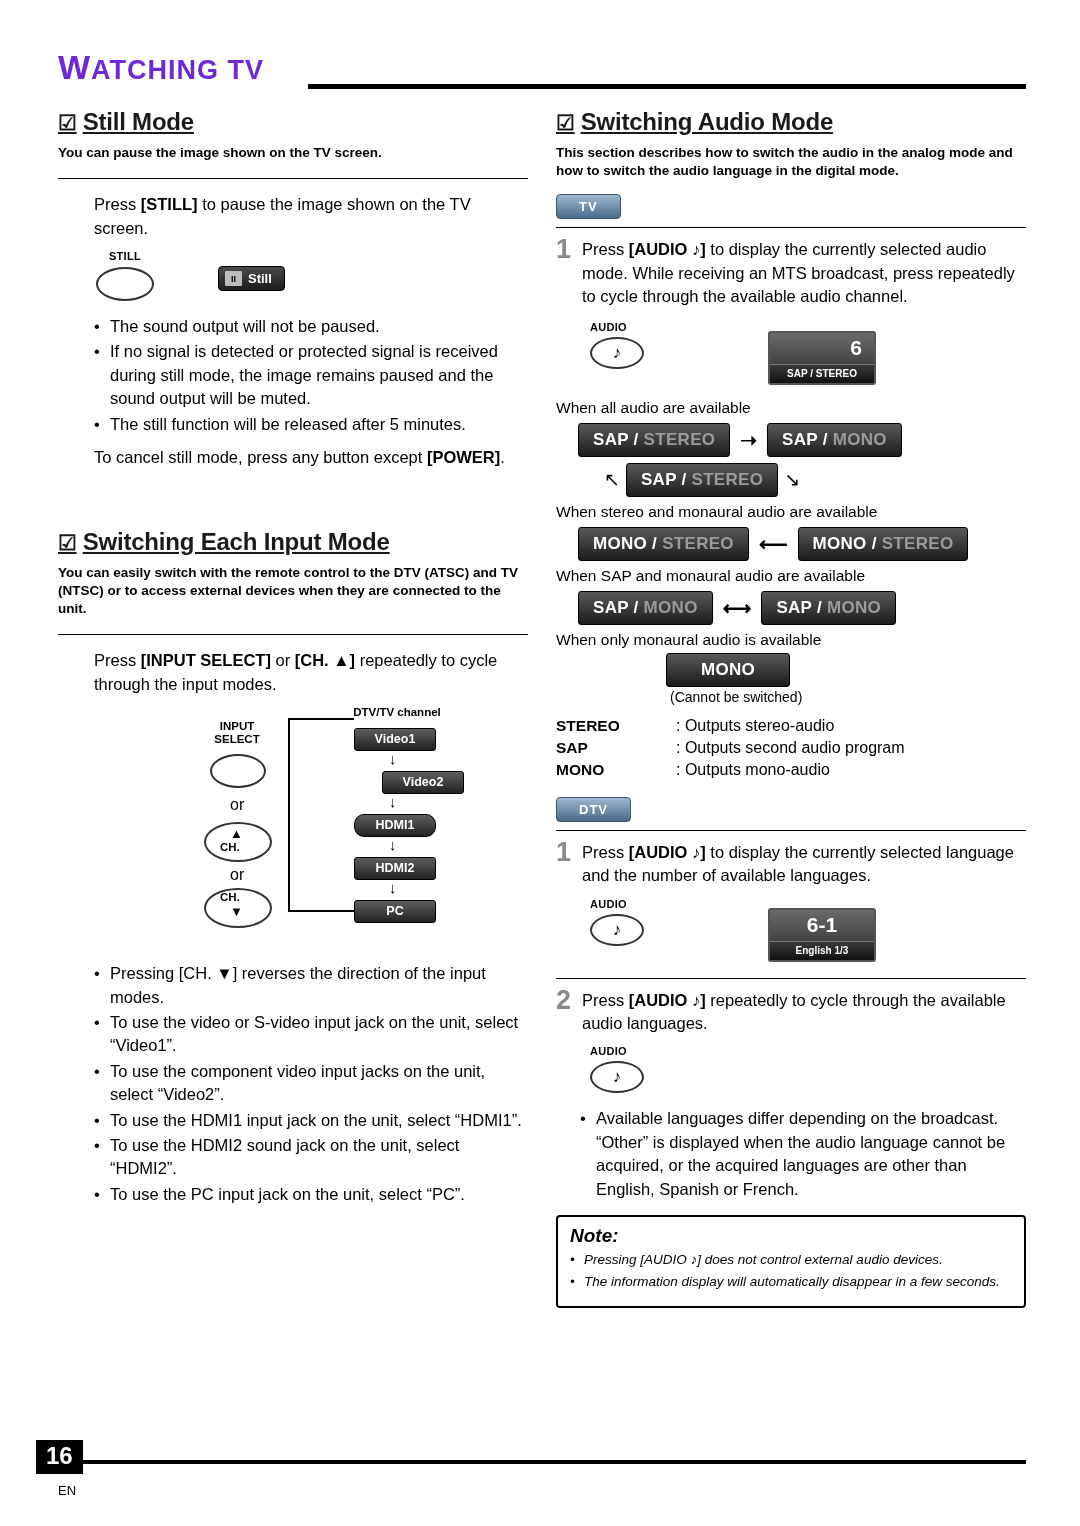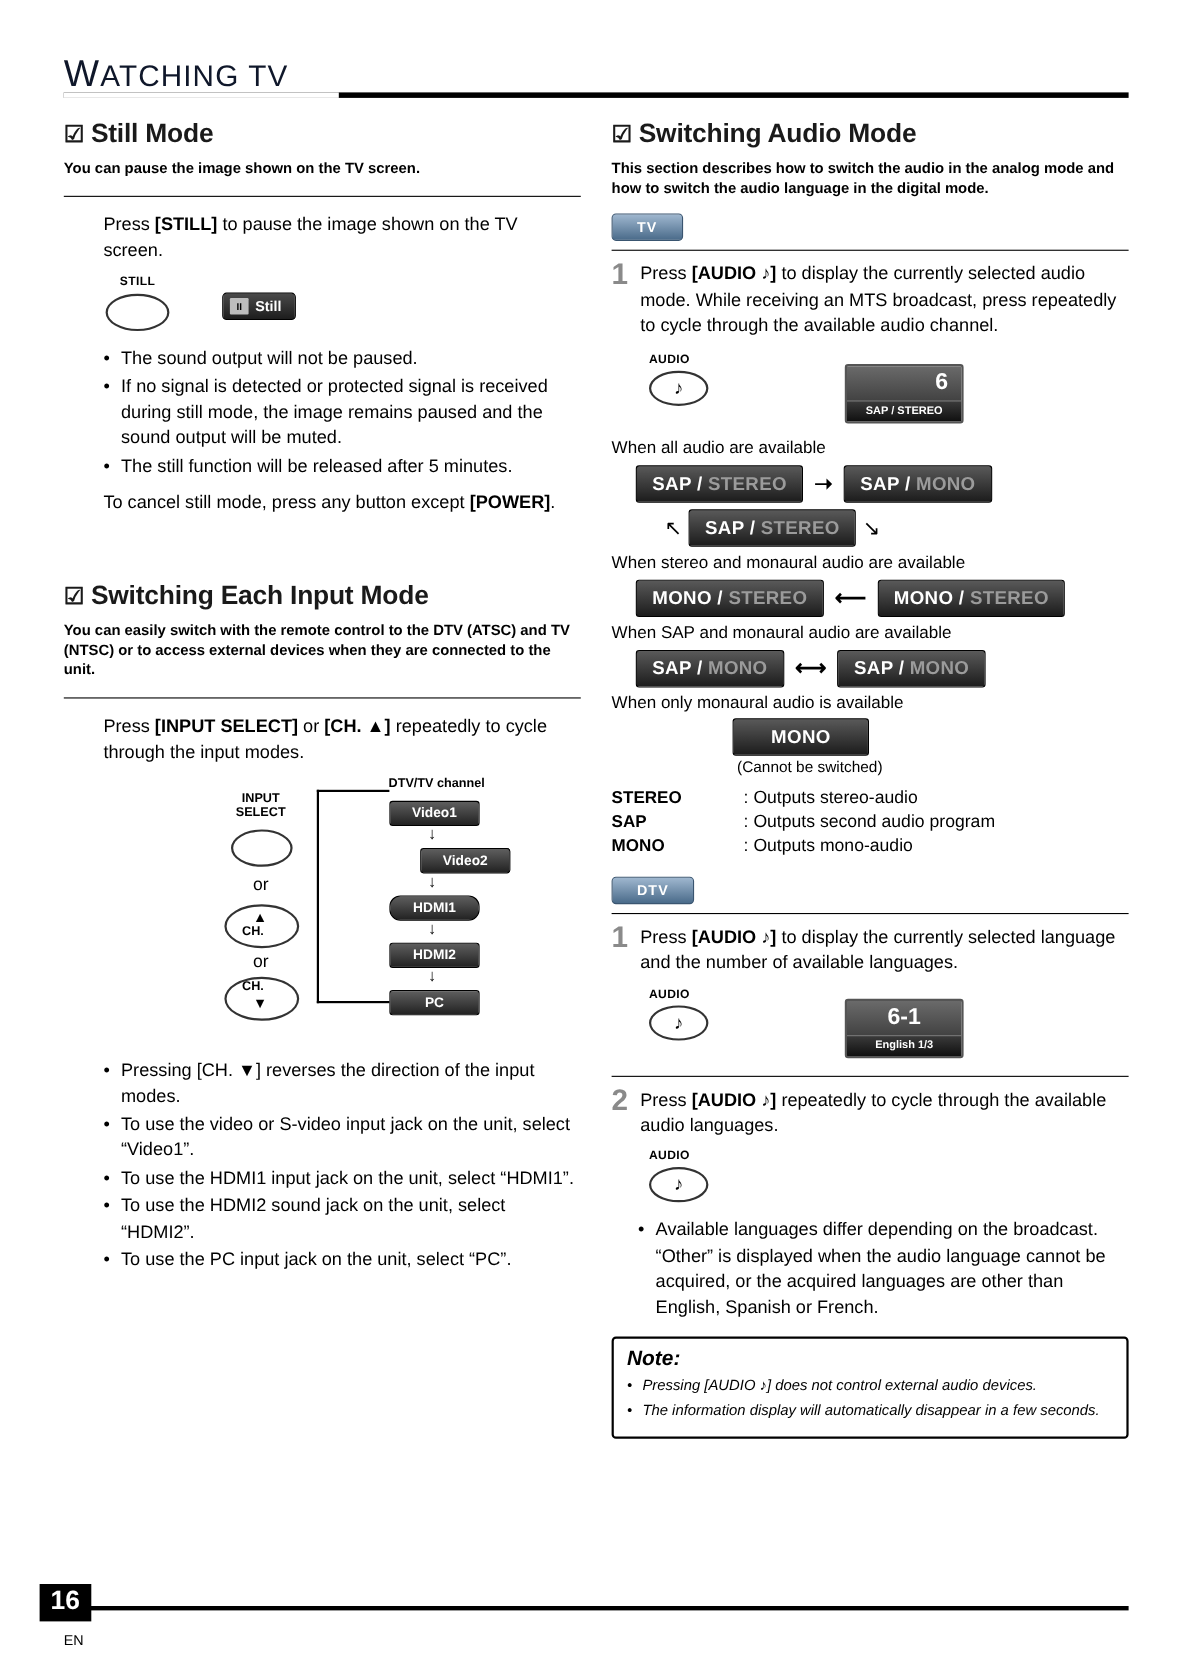--- a/index.html
+++ b/index.html
@@ -12,40 +12,40 @@
     position: relative;
     overflow: hidden;
   }
   .page { position: relative; width:1080px; height:1526px; padding: 0; }
 
   
   .page-header {
     position:absolute; left:58px; top:48px; width:968px;
   }
   .page-header .title {
-    font-size: 27px; font-weight: normal; letter-spacing: 1px;
-    color:#0f172a; text-transform: uppercase;
+    font-size: 27px; font-weight: bold; letter-spacing: 1px;
+    color:#6d28d9; text-transform: uppercase;
     display:inline-block;
   }
   .page-header .title .cap { font-size: 34px; }
   .header-rule {
     position:absolute; left:58px; top:84px; width:968px; height:5px; background:#000;
   }
   .header-rule-short {
     position:absolute; left:58px; top:84px; width:250px; height:5px; background:#fff;
   }
 
   
   .col { position:absolute; top:108px; width:470px; }
   .col-left { left:58px; }
   .col-right { left:556px; }
 
   h2.section {
     font-size: 24px; font-weight: bold; color:#1a1a1a;
-    margin: 0 0 8px 0; letter-spacing:-0.2px;
+    margin: 0 0 8px 0; letter-spacing:-0.2px;text-decoration:underline;
   }
   h2.section .chk { font-size: 21px; margin-right:6px; }
   .lead {
     font-size: 13.5px; font-weight: bold; line-height:1.35; margin:0 0 6px 0;
   }
   .hr-thin { border:0; border-top:1.5px solid #000; margin:16px 0 14px 0; }
 
   p.body {
     font-size: 16.5px; line-height:1.42; margin:0 0 10px 0;
   }
@@ -177,21 +177,21 @@
   <div class="header-rule-short"></div>
 
   <div class="col col-left">
 
     <h2 class="section"><span class="chk">☑</span><span>Still Mode</span></h2>
     <p class="lead">You can pause the image shown on the TV screen.</p>
     <hr class="hr-thin">
 
     <p class="body indent"><span>Press </span><span class="bold">[STILL]</span><span> to pause the image shown on the TV screen.</span></p>
 
-    <div class="btn-ill" style="display:flex; align-items:flex-start; gap:48px;">
+    <div class="btn-ill" style="display:flex; align-items:flex-start; gap:64px;">
       <div>
         <div class="btn-label">STILL</div>
         <div class="oval" style="margin-top:5px;"></div>
       </div>
       <div style="margin-top:16px;">
         <span class="pill-black">
           <span class="sq">II</span>
           <span>Still</span>
         </span>
       </div>
@@ -236,20 +236,21 @@
         <div class="d-box" style="left:262px; top:194px;">PC</div>
 
         <div style="position:absolute; left:196px; top:12px; width:66px; height:2px; background:#000;"></div>
         <div style="position:absolute; left:196px; top:12px; width:2px; height:194px; background:#000;"></div>
         <div style="position:absolute; left:196px; top:204px; width:66px; height:2px; background:#000;"></div>
       </div>
 
       <ul class="bullets ind" style="margin-top:6px;">
         <li>Pressing [CH. ▼] reverses the direction of the input modes.</li>
         <li>To use the video or S-video input jack on the unit, select “Video1”.</li>
+        <li>To use the component video input jacks on the unit, select “Video2”.</li>
         <li>To use the HDMI1 input jack on the unit, select “HDMI1”.</li>
         <li>To use the HDMI2 sound jack on the unit, select “HDMI2”.</li>
         <li>To use the PC input jack on the unit, select “PC”.</li>
       </ul>
     </div>
   </div>
 
   <div class="col col-right">
     <h2 class="section"><span class="chk">☑</span><span>Switching Audio Mode</span></h2>
     <p class="lead">This section describes how to switch the audio in the analog mode and how to switch the audio language in the digital mode.</p>

